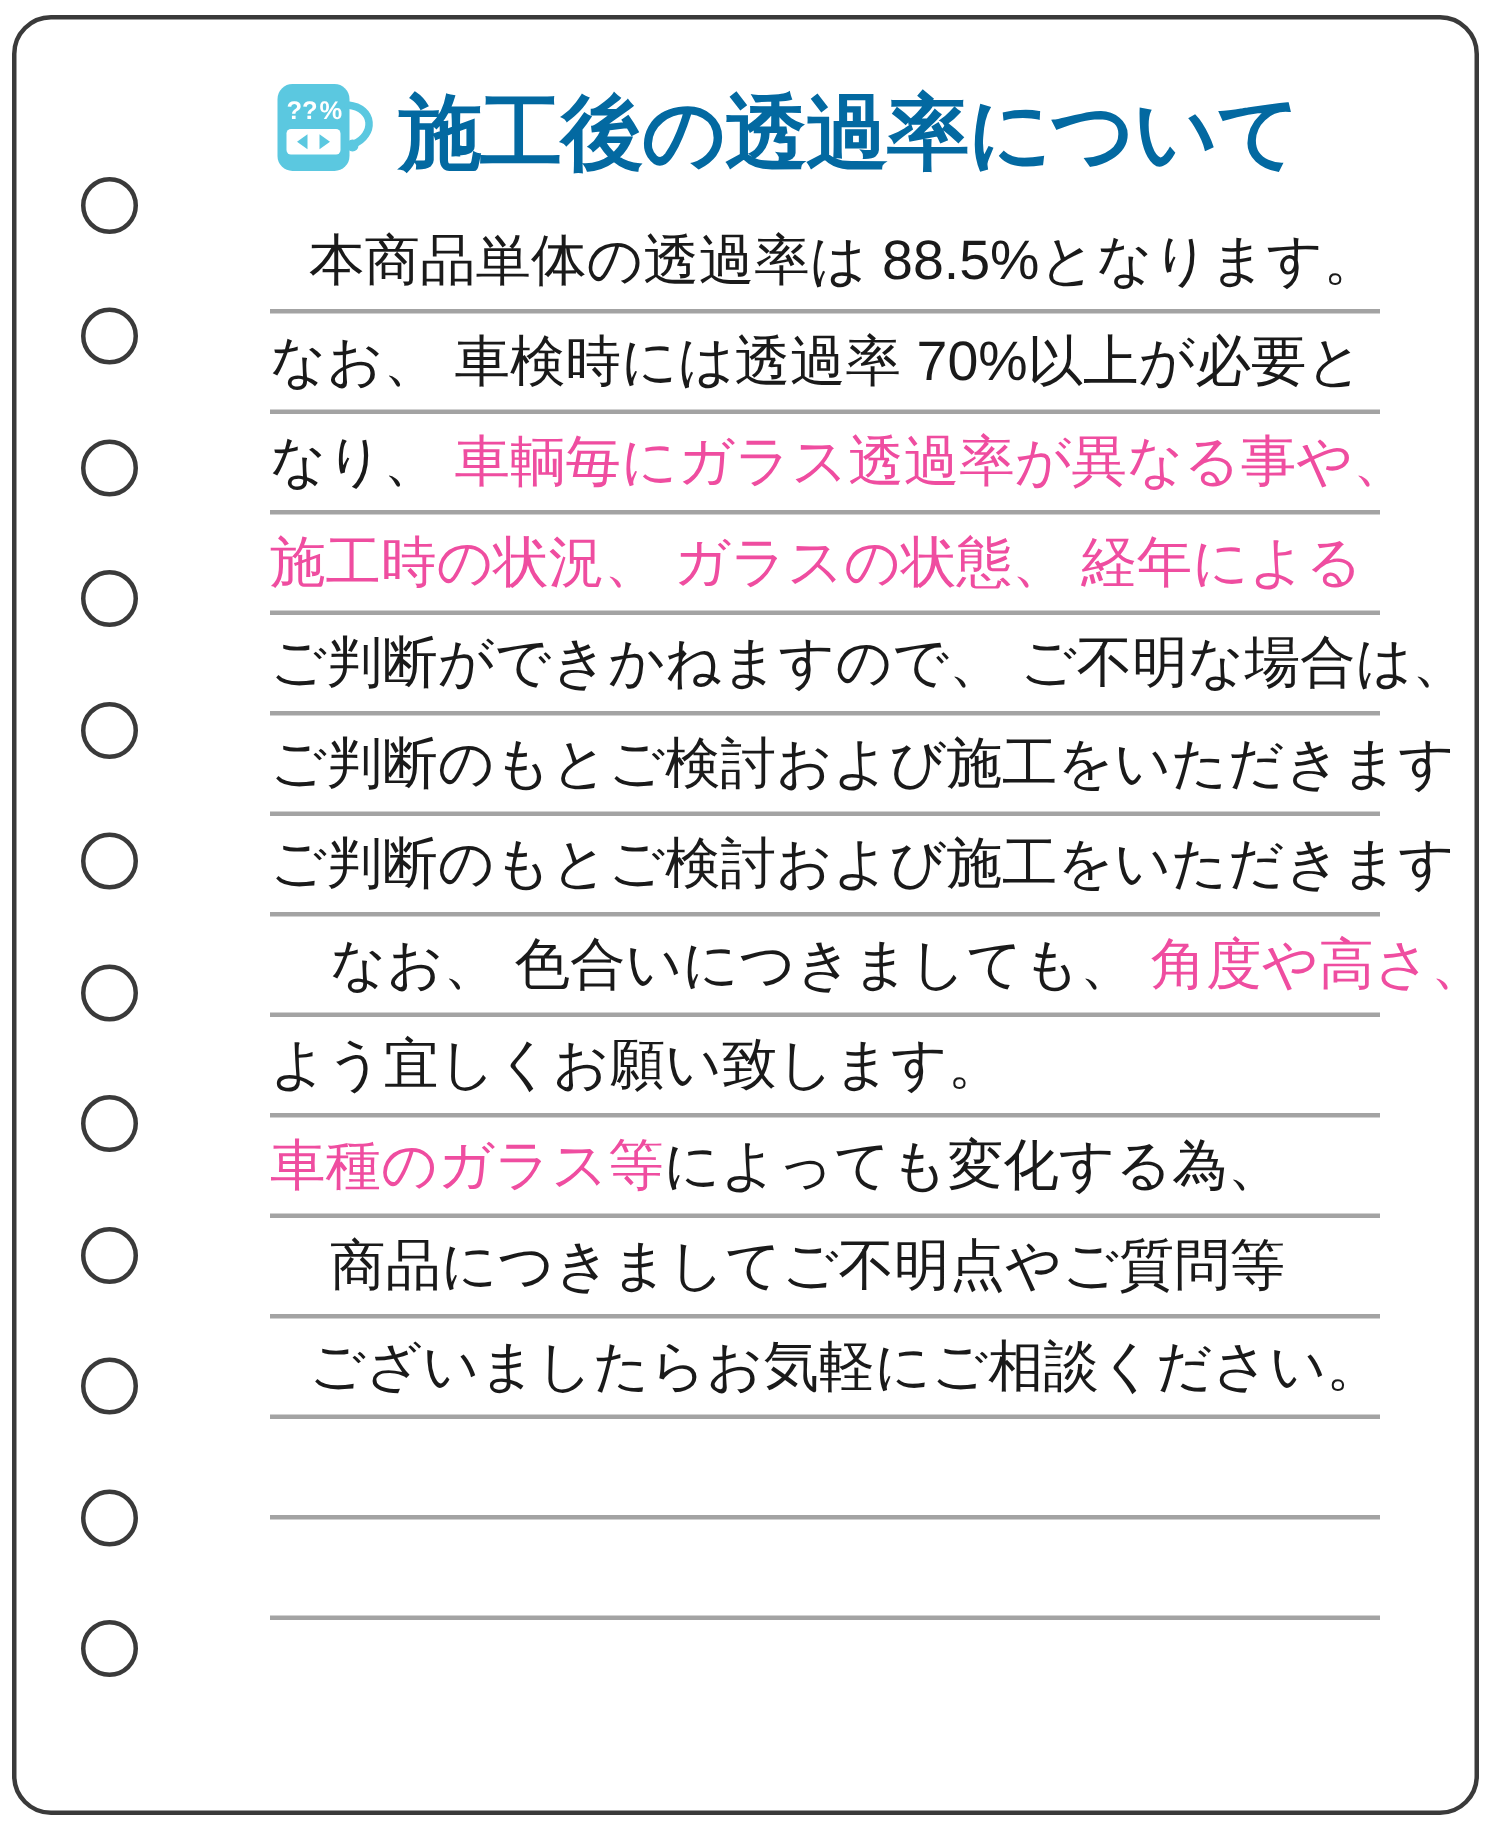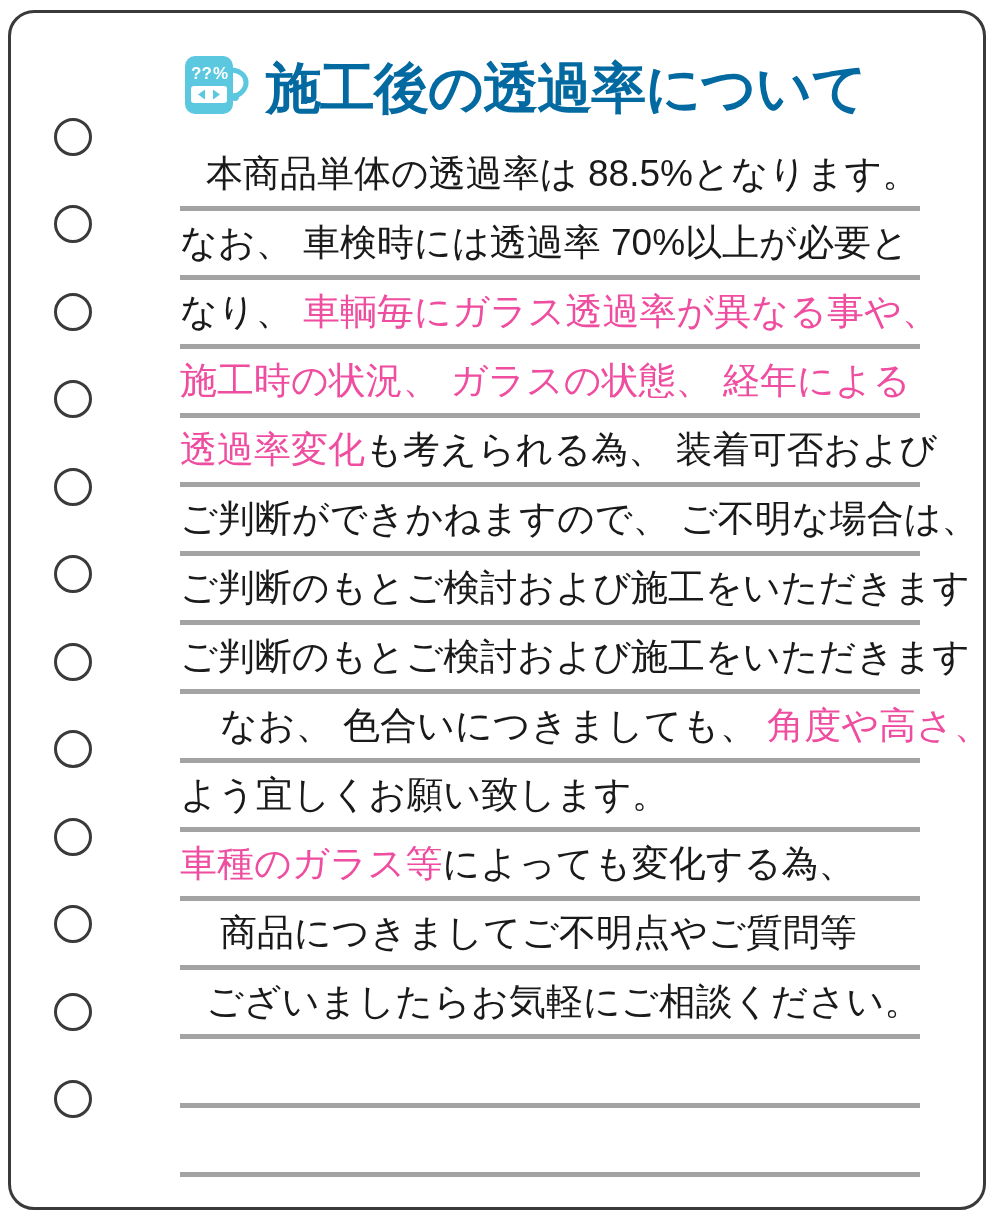--- a/index.html
+++ b/index.html
@@ -88,29 +88,29 @@
   }
 
   
   .lines {
     position: relative;
   }
   .line {
     position: relative;
     height: 64px;
     line-height: 64px;
-    border-bottom: 5px solid #a3a3a3;
+    border-bottom: 3px solid #a3a3a3;
     font-size: 37px;
     color: #1a1a1a;
     white-space: nowrap;
     letter-spacing: 0px;
   }
   .line.indent1 { text-indent: 26px; }
   .line.indent2 { text-indent: 40px; }
-  .pink { color: #ef4da0; }
+  .pink { color: #ef4da0; font-family: Liberation Serif, serif; }
   .dark { color: #1a1a1a; }
 </style>
 </head>
 <body>
 
 <div class="page">
   <div class="sheet"></div>
 
   <div class="holes" id="holes">
       <div class="hole"></div>
@@ -149,21 +149,20 @@
         </svg>
       </span>
       <span class="heading-title">施工後の透過率について</span>
     </div>
 
     <div class="lines" id="lines">
         <div class="line indent1"><span class="dark">本商品単体の透過率は 88.5%となります。</span></div>
         <div class="line"><span class="dark">なお、 車検時には透過率 70%以上が必要と</span></div>
         <div class="line"><span class="dark">なり、 </span><span class="pink">車輌毎にガラス透過率が異なる事や、</span></div>
         <div class="line"><span class="pink">施工時の状況、 ガラスの状態、 経年による</span></div>
-        <div class="line"><span class="pink">透過率変化</span><span class="dark">も考えられる為、 装着可否および</span></div>
         <div class="line"><span class="dark">ご判断ができかねますので、 ご不明な場合は、</span></div>
         <div class="line"><span class="dark">ご判断のもとご検討および施工をいただきます</span></div>
         <div class="line"><span class="dark">ご判断のもとご検討および施工をいただきます</span></div>
         <div class="line indent2"><span class="dark">なお、 色合いにつきましても、 </span><span class="pink">角度や高さ、</span></div>
         <div class="line"><span class="dark">よう宜しくお願い致します。</span></div>
         <div class="line"><span class="pink">車種のガラス等</span><span class="dark">によっても変化する為、</span></div>
         <div class="line indent2"><span class="dark">商品につきましてご不明点やご質問等</span></div>
         <div class="line indent1"><span class="dark">ございましたらお気軽にご相談ください。</span></div>
         <div class="line">&nbsp;</div>
         <div class="line">&nbsp;</div>

